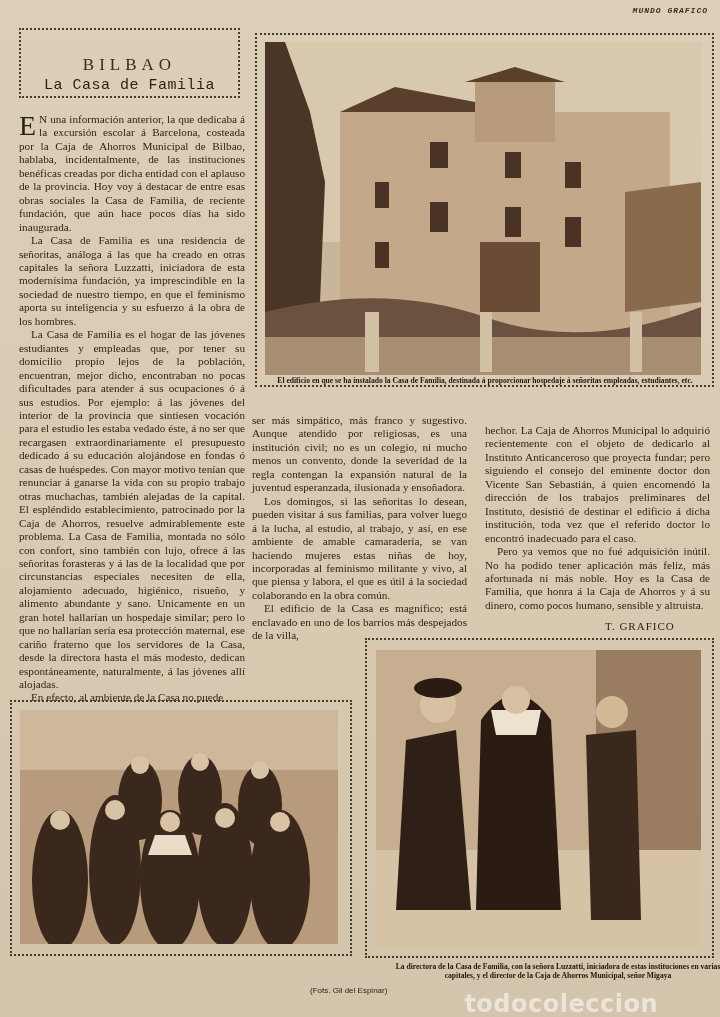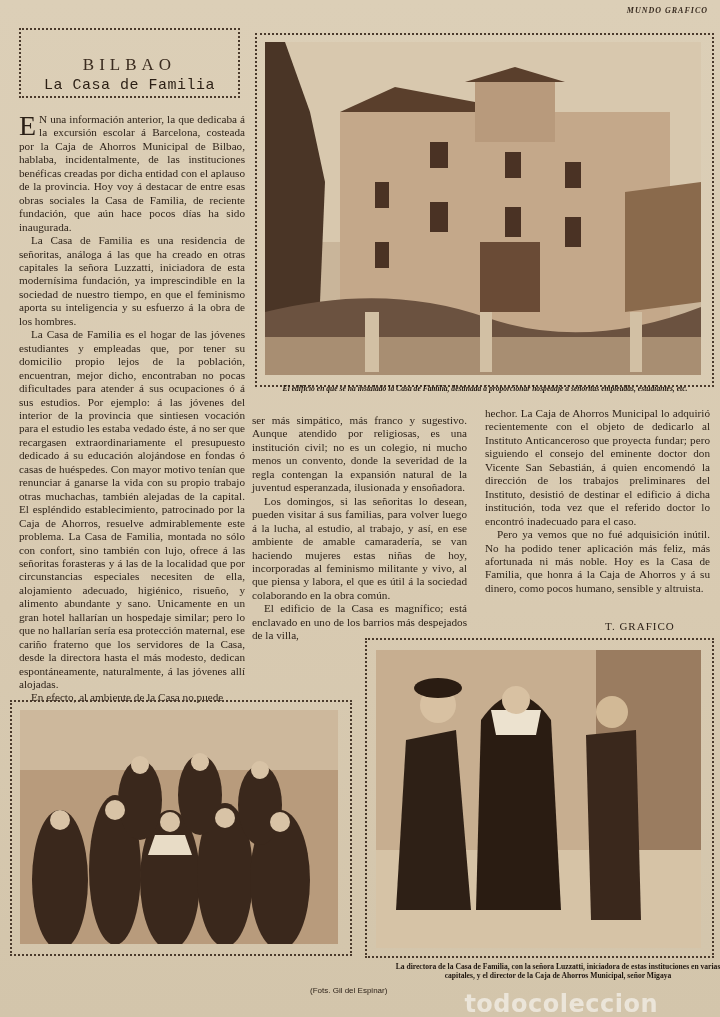--- a/index.html
+++ b/index.html
@@ -10,21 +10,21 @@
       color: #2a1f16;
       position: relative;
     }
     .page {
       position: absolute; left: 0; top: 0; width: 720px; height: 1017px;
       background: linear-gradient(180deg, #dccfb7 0%, #d8cab1 60%, #d3c5ab 100%);
     }
     .masthead {
       position: absolute; right: 12px; top: 6px;
       font-size: 8px; font-style: italic; font-weight: bold; letter-spacing: 1px;
-      font-family: Liberation Serif, serif; color: #3a2d22; padding-left: 24px;
+      font-family: Liberation Mono, monospace; color: #3a2d22; padding-left: 24px;
     }
     .dotbox { border: 2px dotted #4a3a2c; position: absolute; }
     .title-box { left: 19px; top: 28px; width: 217px; height: 66px; text-align: center; }
     .title-box .kicker {
       margin-top: 25px; font-family: "Liberation Serif", serif; font-size: 17px;
       letter-spacing: 5px; color: #3a2b1f;
     }
     .title-box .headline {
       margin-top: 2px; font-family: Liberation Mono, monospace; font-size: 15px;
       color: #2b1f15; letter-spacing: 0.5px;
@@ -95,29 +95,29 @@
       </g>
       <rect x="215" y="200" width="60" height="70" fill="#6a4b36"></rect>
       <path d="M360 150 L436 140 L436 260 L360 270 Z" fill="#8a6a4c"></path>
       <path d="M0 270 Q120 240 220 275 T436 265 L436 333 L0 333 Z" fill="#6b5240"></path>
       <rect x="0" y="295" width="436" height="38" fill="#a88e72"></rect>
       <rect x="100" y="270" width="14" height="60" fill="#d2c0a4"></rect>
       <rect x="215" y="270" width="12" height="60" fill="#d2c0a4"></rect>
       <rect x="365" y="270" width="12" height="60" fill="#d2c0a4"></rect>
     </svg>
   </div>
-  <div class="caption" style="left:265px; top:384px; width:440px;font-style:italic;">El edificio en que se ha instalado la Casa de Familia, destinada á proporcionar hospedaje á señoritas empleadas, estudiantes, etc.</div>
+  <div class="caption" style="left:265px; top:376px; width:440px;">El edificio en que se ha instalado la Casa de Familia, destinada á proporcionar hospedaje á señoritas empleadas, estudiantes, etc.</div>
 
   <div class="col" style="left:252px; top:414px; width:215px;">
     <p class="first">ser más simpático, más franco y sugestivo. Aunque atendido por religiosas, es una institución civil; no es un colegio, ni mucho menos un convento, donde la severidad de la regla contengan la expansión natural de la juventud esperanzada, ilusionada y ensoñadora.</p>
     <p>Los domingos, si las señoritas lo desean, pueden visitar á sus familias, para volver luego á la lucha, al estudio, al trabajo, y así, en ese ambiente de amable camaradería, se van haciendo mujeres estas niñas de hoy, incorporadas al feminismo militante y vivo, al que piensa y labora, el que es útil á la sociedad colaborando en la obra común.</p>
     <p>El edificio de la Casa es magnífico; está enclavado en uno de los barrios más despejados de la villa,</p>
   </div>
 
-  <div class="col" style="left:485px; top:407px; width:225px;">
+  <div class="col" style="left:485px; top:424px; width:225px;">
     <p class="first">hechor. La Caja de Ahorros Municipal lo adquirió recientemente con el objeto de dedicarlo al Instituto Anticanceroso que proyecta fundar; pero siguiendo el consejo del eminente doctor don Vicente San Sebastián, á quien encomendó la dirección de los trabajos preliminares del Instituto, desistió de destinar el edificio á dicha institución, toda vez que el referido doctor lo encontró inadecuado para el caso.</p>
     <p>Pero ya vemos que no fué adquisición inútil. No ha podido tener aplicación más feliz, más afortunada ni más noble. Hoy es la Casa de Familia, que honra á la Caja de Ahorros y á su dinero, como pocos humano, sensible y altruista.</p>
   </div>
   <div class="signature" style="left:605px; top:620px;">T. GRAFICO</div>
 
   <div class="dotbox" style="left:10px; top:700px; width:338px; height:252px;"></div>
   <div class="photo" style="left:20px; top:710px; width:318px; height:234px;">
     <svg width="318" height="234" viewBox="0 0 318 234">
       <rect width="318" height="234" fill="#b89b7c"></rect>
       <rect x="0" y="0" width="318" height="60" fill="#cdb89c"></rect>

